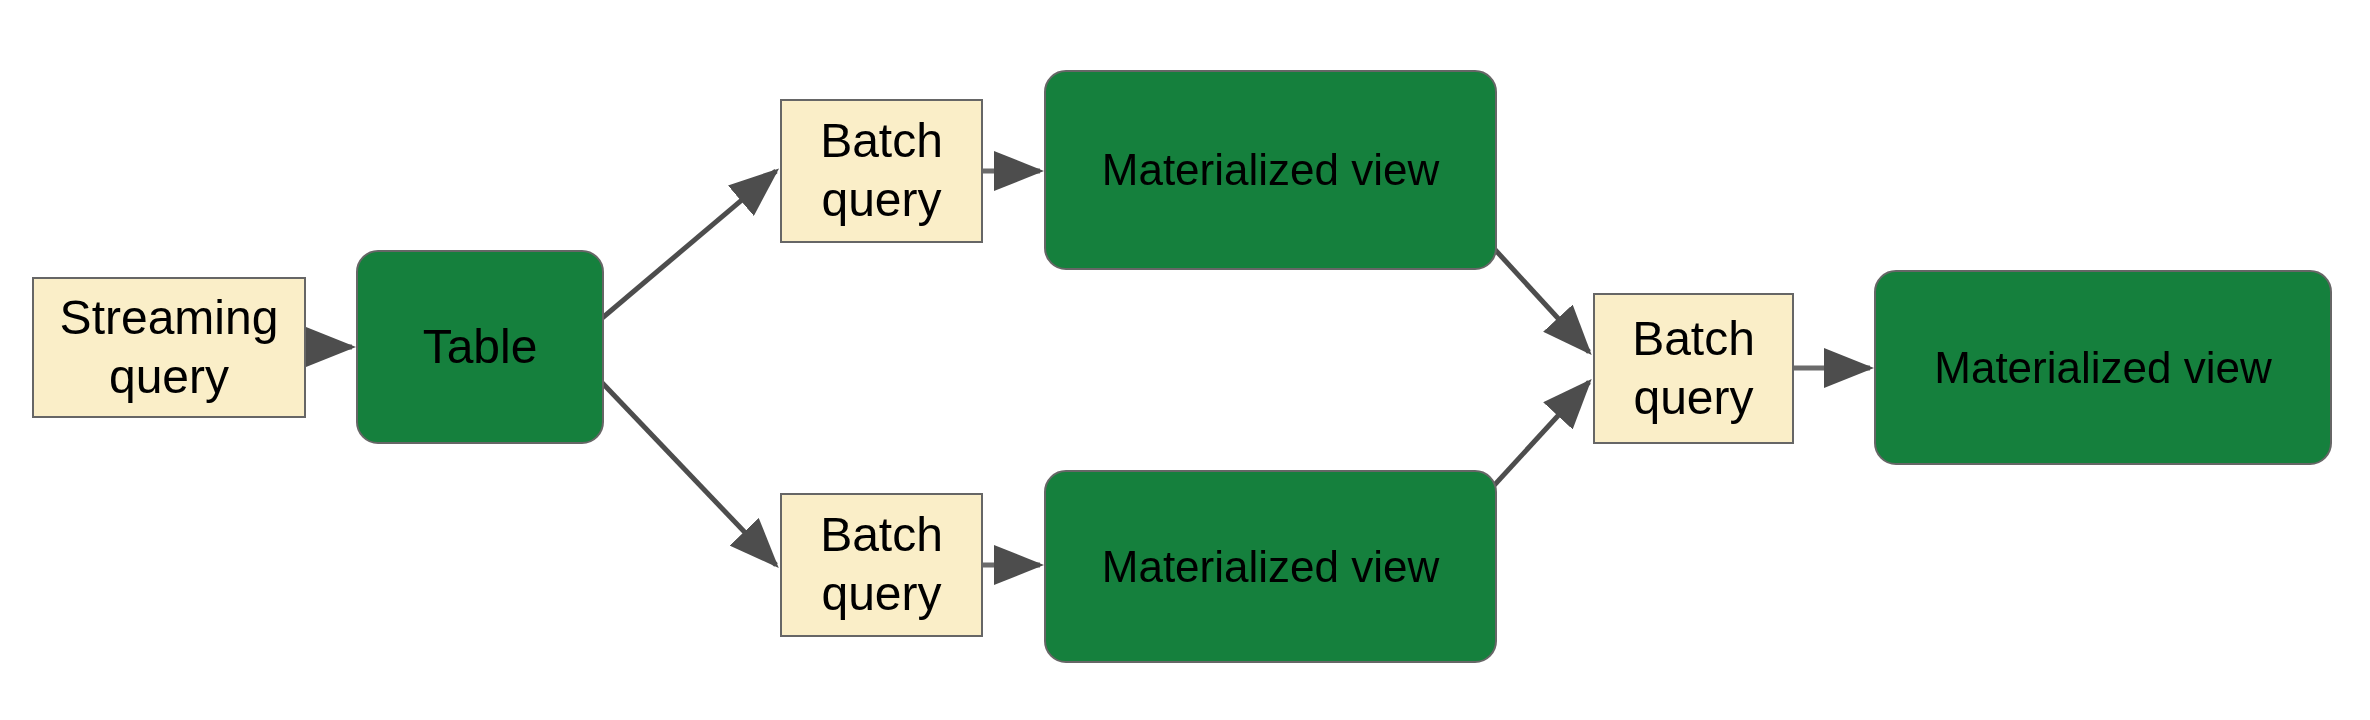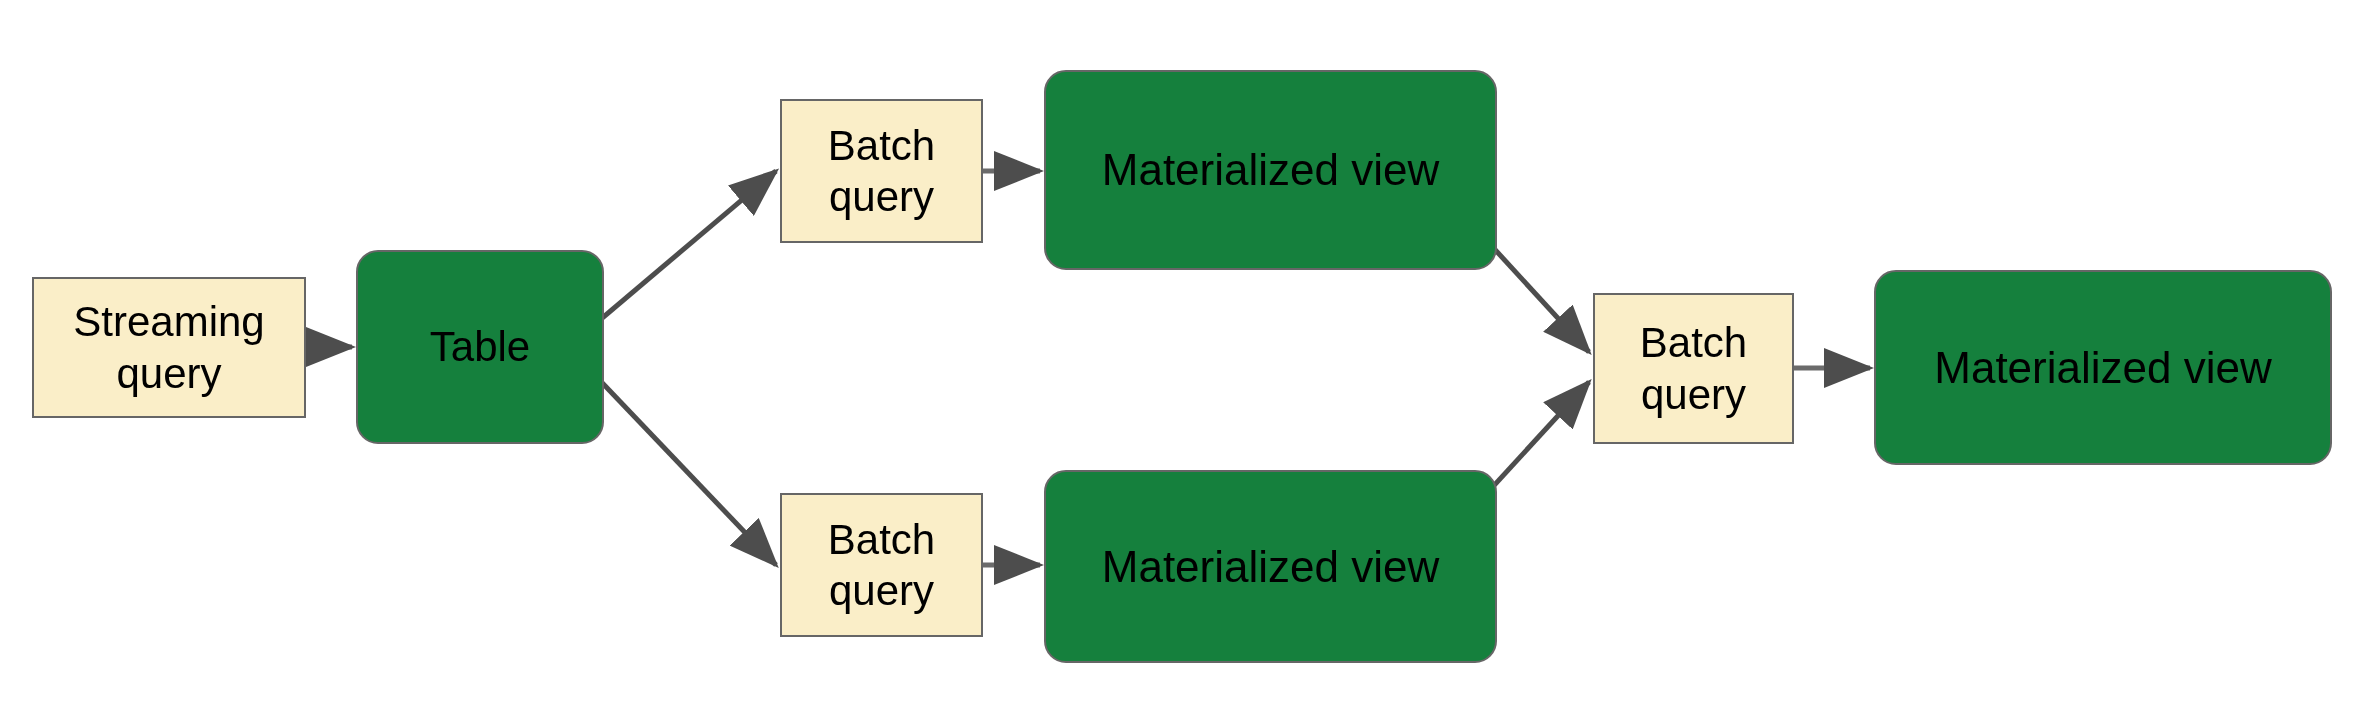--- a/index.html
+++ b/index.html
@@ -43,21 +43,21 @@
     border-radius: 0;
   }
   .node-store {
     background: #15803d;
     border-radius: 22px;
   }
   .node-label {
     display: block;
     padding: 0 6px;
   }
-  .fs-42 { font-size: 42px; }
+  .fs-42 { font-size: 48px; }
   .fs-44 { font-size: 44px; }
 </style>
 </head>
 <body>
 
 <div id="canvas">
 
   <svg class="edges" viewBox="0 0 2370 720" xmlns="http://www.w3.org/2000/svg">
     <defs>
       <marker id="arrowhead" markerWidth="10" markerHeight="8" refX="9.2" refY="4" orient="auto" markerUnits="strokeWidth">

